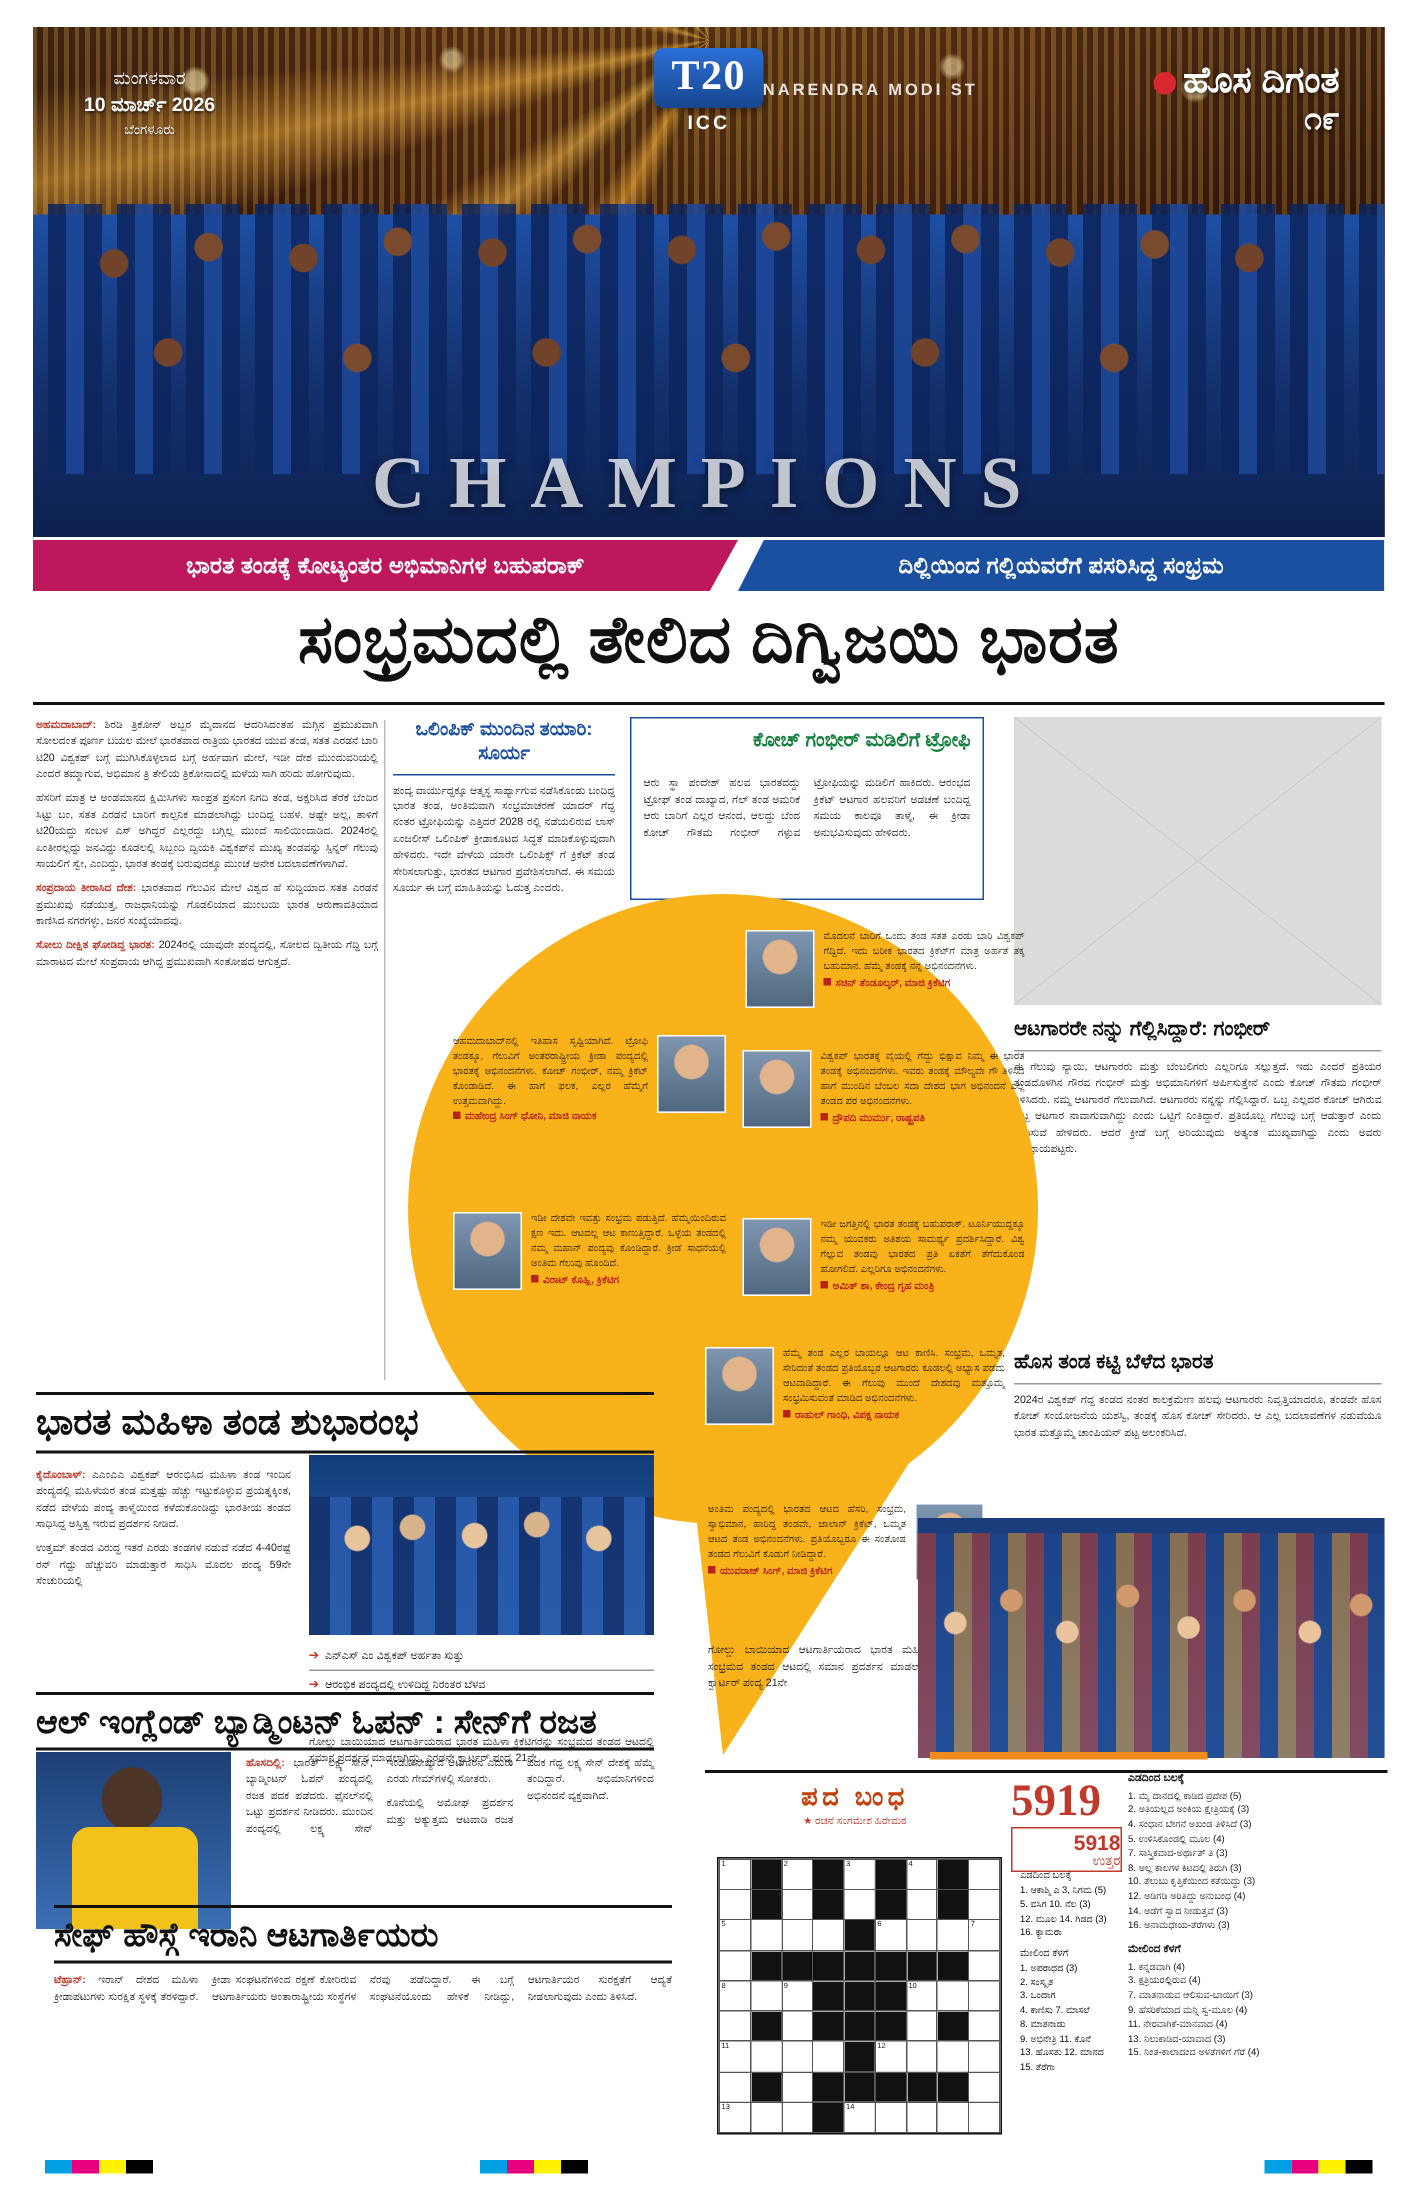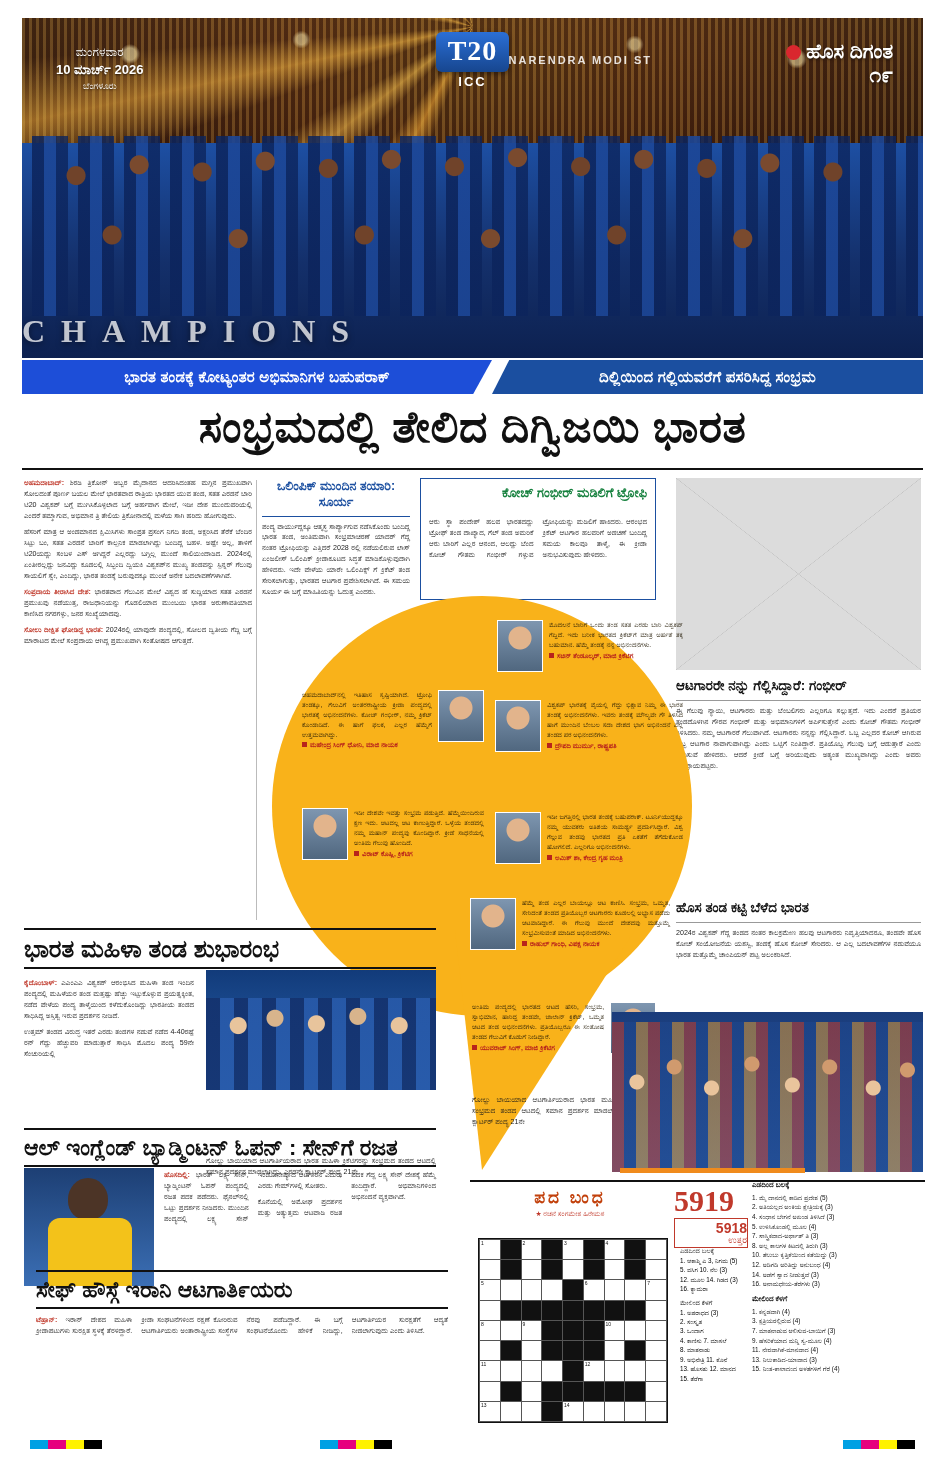--- a/index.html
+++ b/index.html
@@ -79,22 +79,22 @@
       radial-gradient(circle at 83% 15%, #7a4a2e 0 9px, transparent 10px),
       radial-gradient(circle at 90% 20%, #70432a 0 9px, transparent 10px),
       radial-gradient(circle at 10% 55%, #70432a 0 9px, transparent 10px),
       radial-gradient(circle at 24% 57%, #7a4a2e 0 9px, transparent 10px),
       radial-gradient(circle at 38% 55%, #70432a 0 9px, transparent 10px),
       radial-gradient(circle at 52% 57%, #7a4a2e 0 9px, transparent 10px),
       radial-gradient(circle at 66% 55%, #70432a 0 9px, transparent 10px),
       radial-gradient(circle at 80% 57%, #7a4a2e 0 9px, transparent 10px);
   }
   .hero-champions {
-    position:absolute; left:0; bottom:8px; width:100%; 
-    font-size:32px; font-weight:bold; letter-spacing:16px; color:rgba(255,255,255,.75);
+    position:absolute; left:0; bottom:8px; width:100%; text-align:center;
+    font-size:49px; font-weight:bold; letter-spacing:16px; color:rgba(255,255,255,.75);
     font-family:"Liberation Serif", serif;
     text-shadow:0 2px 6px rgba(0,0,0,.5);
   }
   .hero-trophy {
     position:absolute; left:50%; top:14px; transform:translateX(-50%);
     width:170px; height:86px; text-align:center;
   }
   .trophy-badge {
     display:inline-block; padding:3px 12px 5px; border-radius:6px;
     background:linear-gradient(#2b6fd6,#17468f);
@@ -111,34 +111,34 @@
   .mast-date {
     position:absolute; left:34px; top:26px; color:#fff; font-size:11px; line-height:1.45;
     text-align:center; text-shadow:0 1px 2px rgba(0,0,0,.6);
   }
   .mast-date .d1 { font-size:12px; }
   .mast-date .d2 { font-size:13px; font-weight:bold; }
   .mast-date .d3 { font-size:9px; }
   .mast-logo {
     position:absolute; right:30px; top:22px; text-align:right; color:#fff;
   }
-  .mast-logo .ml1 { font-size:20px; font-weight:bold; text-shadow:0 1px 3px rgba(0,0,0,.6); }
+  .mast-logo .ml1 { font-size:24px; font-weight:bold; text-shadow:0 1px 3px rgba(0,0,0,.6); }
   .mast-logo .ml2 { font-size:21px; font-weight:bold; text-shadow:0 1px 3px rgba(0,0,0,.6); }
   .mast-dot {
     display:inline-block; width:15px; height:15px; border-radius:50%;
     background:#d9272e; margin-right:5px; vertical-align:-2px;
   }
 
   
   .ribbon { position:absolute; left:22px; top:360px; width:901px; height:34px; }
   .ribbon-left, .ribbon-right {
     position:absolute; top:0; height:34px; color:#fff; font-size:15px; font-weight:bold;
     display:flex; align-items:center; justify-content:center; letter-spacing:.2px;
   }
-  .ribbon-left { left:0; width:470px; background:#1d4ed8; clip-path:polygon(0 0, 100% 0, 96% 100%, 0 100%); }
+  .ribbon-left { left:0; width:470px; background:#be185d; clip-path:polygon(0 0, 100% 0, 96% 100%, 0 100%); }
   .ribbon-right { left:470px; width:431px; background:#1b4fa0; clip-path:polygon(4% 0, 100% 0, 100% 100%, 0 100%); }
 
   
   .headline {
     position:absolute; left:22px; top:402px; width:901px; text-align:center;
     font-size:44px; font-weight:bold; color:#111; letter-spacing:.5px;
   }
   .rule-thick { position:absolute; left:22px; top:468px; width:901px; height:2px; background:#111; }
 
   
@@ -446,20 +446,25 @@
     </div>
 
     <div style="width:170px; margin-top:9px;">
       <p class="col-text" style="margin:0 0 5px;">
         <b>ಕೈದೊಂಬಾಳ್:</b>
         <span>ಎಎಂಎಎ ವಿಶ್ವಕಪ್ ಆರಂಭಿಸಿದ ಮಹಿಳಾ ತಂಡ ಇಂದಿನ ಪಂದ್ಯದಲ್ಲಿ ಮಹಿಳೆಯರ ತಂಡ ಮತ್ತಷ್ಟು ಹೆಚ್ಚು ಇಟ್ಟುಕೊಳ್ಳುವ ಪ್ರಯತ್ನಕ್ಕಿಂತ, ನಡೆದ ವೇಳೆಯ ಪಂದ್ಯ ತಾಳ್ಮೆಯಿಂದ ಕಳೆದುಕೊಂಡಿದ್ದು ಭಾರತೀಯ ತಂಡದ ಸಾಧಿಸಿದ್ದ ಅಸ್ತಿತ್ವ ಇರುವ ಪ್ರದರ್ಶನ ನೀಡಿದೆ.</span>
       </p>
       <p class="col-text" style="margin:0;">ಉತ್ತಮ್ ತಂಡದ ವಿರುದ್ಧ ಇತರೆ ಎರಡು ತಂಡಗಳ ನಡುವೆ ನಡೆದ 4-40ರಷ್ಟೆ ರನ್ ಗೆದ್ದು ಹೆಚ್ಚುವರಿ ಮಾಡುತ್ತಾರೆ ಸಾಧಿಸಿ ಮೊದಲ ಪಂದ್ಯ 59ನೇ ಸೆಂಚುರಿಯಲ್ಲಿ</p>
     </div>
 
+    <div style="position:absolute; left:182px; top:170px; width:230px;">
+      <div class="bullets"><span class="b">➔</span><span>ಎನ್‌ಎಸ್ ಎಂ ವಿಶ್ವಕಪ್ ಅರ್ಹತಾ ಸುತ್ತು</span></div>
+      <div class="hr-thin" style="margin:3px 0;"></div>
+      <div class="bullets"><span class="b">➔</span><span>ಆರಂಭಿಕ ಪಂದ್ಯದಲ್ಲಿ ಉಳಿದಿದ್ದ ನಿರಂತರ ಬೆಳವ</span></div>
+    </div>
 
     <div style="position:absolute; left:182px; top:228px; width:230px;" class="col-text">ಗೋಲ್ಡು ಬಾಯಿಯಾದ ಆಟಗಾರ್ತಿಯರಾದ ಭಾರತ ಮಹಿಳಾ ಕ್ರಿಕೆಟಿಗರನ್ನು ಸಂಭ್ರಮದ ತಂಡದ ಆಟದಲ್ಲಿ ಸಮಾನ ಪ್ರದರ್ಶನ ಮಾಡಲಾಗಿದ್ದು, ಎರಡನೇ ಕ್ವಾರ್ಟರ್ ಪಂದ್ಯ 21ನೇ</div>
   </div>
 
   <div class="badm">
     <div class="hr1"></div>
     <div class="secthead" style="margin-top:5px; font-size:22px;">ಆಲ್ ಇಂಗ್ಲೆಂಡ್ ಬ್ಯಾಡ್ಮಿಂಟನ್ ಓಪನ್ : ಸೇನ್‌ಗೆ ರಜತ</div>
     <div class="hr1" style="margin-top:4px;"></div>
 
     <div class="badm-photo">

